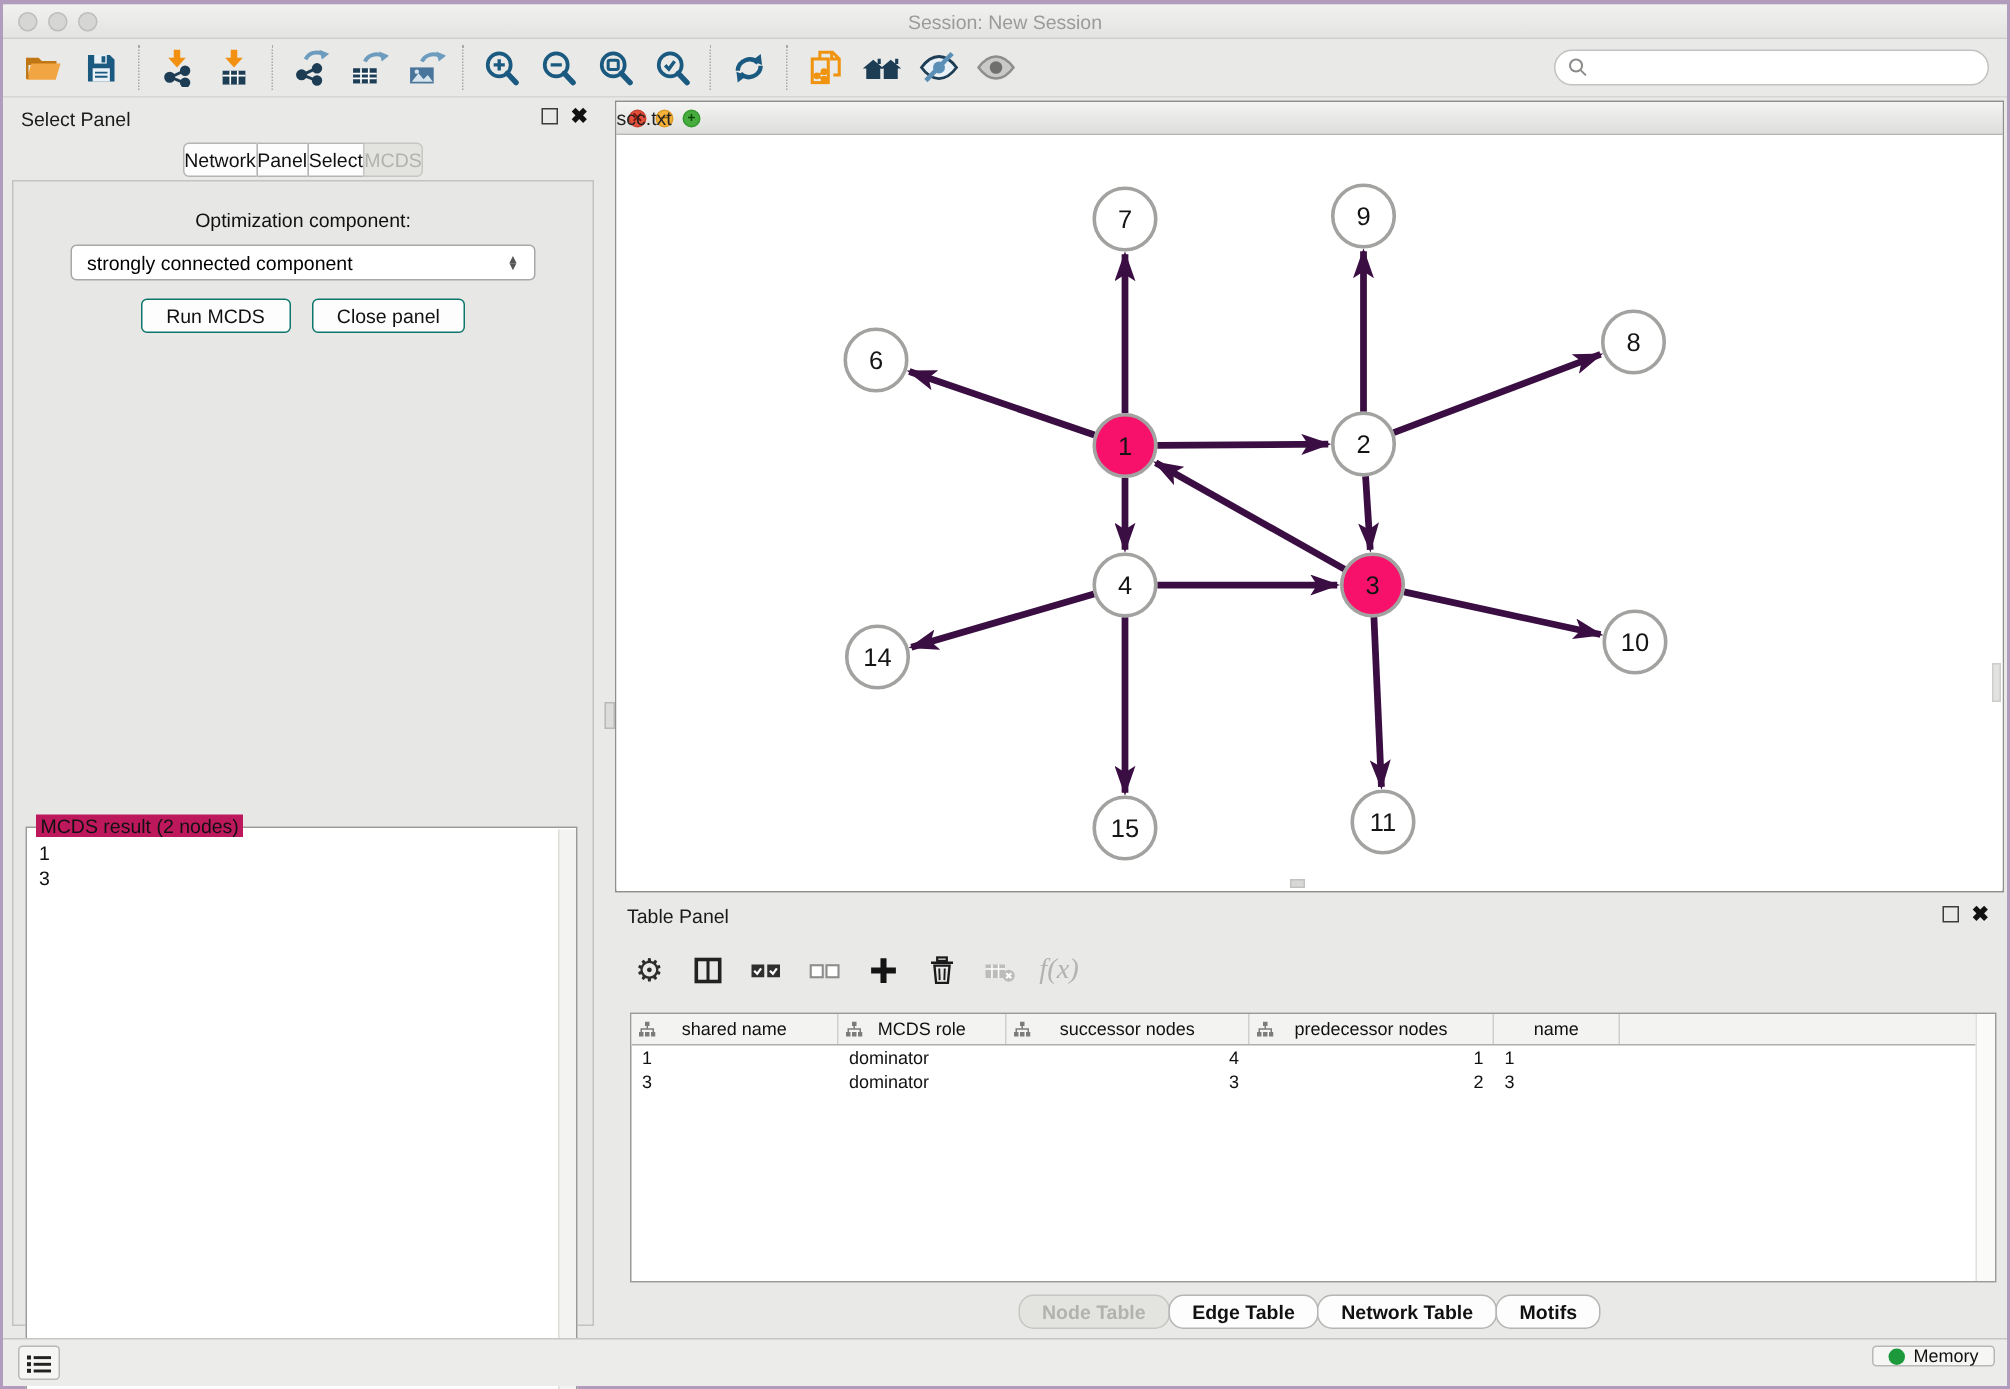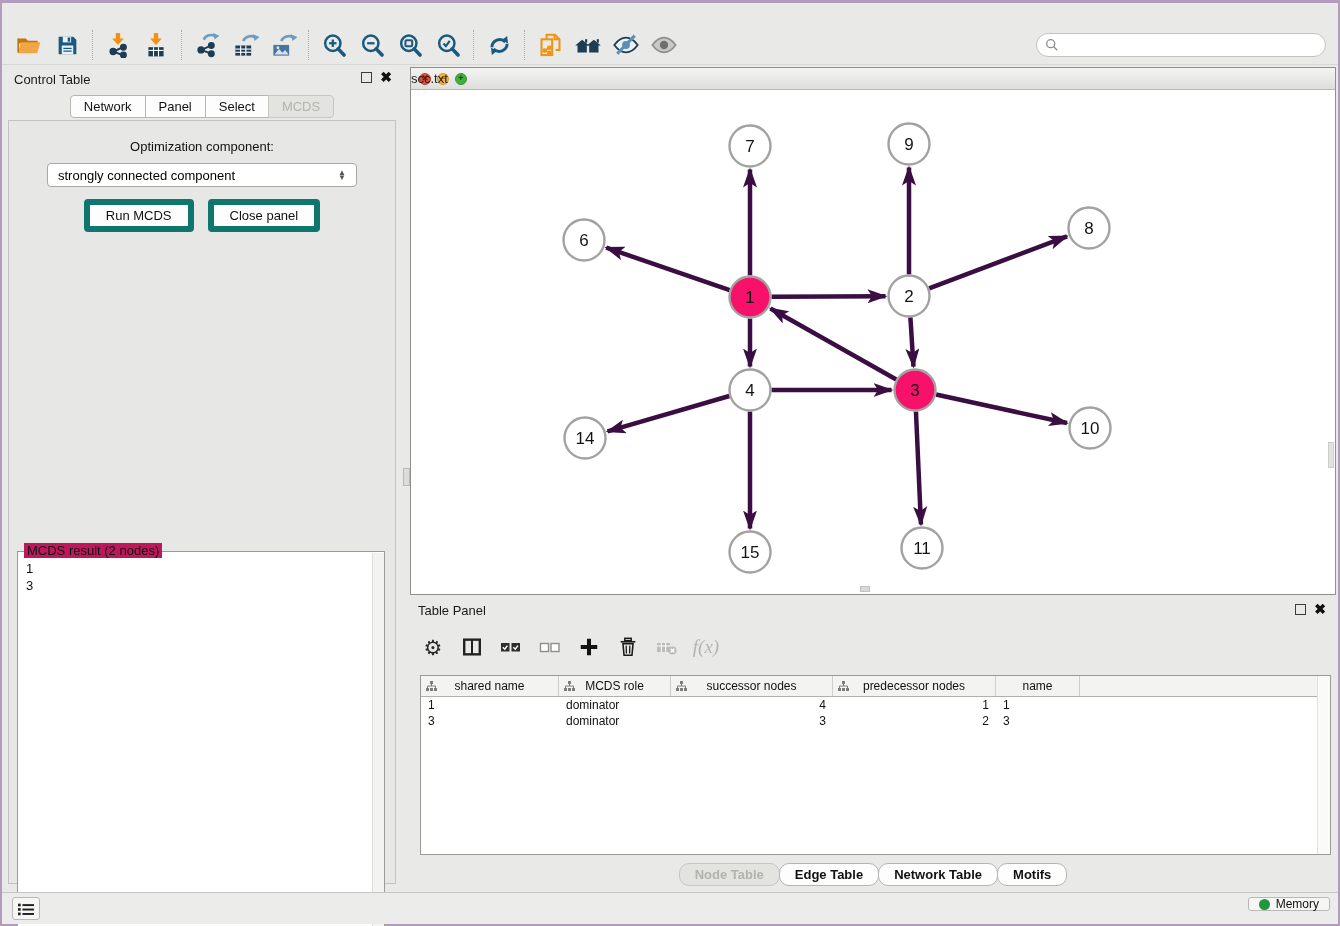--- a/index.html
+++ b/index.html
@@ -26,30 +26,30 @@
   .statusbar { position:absolute; left:0; bottom:0; right:0; height:32px; border-top:1px solid #c6c6c4; background:#ececea; }
 
   
   .control-panel { position:absolute; left:0; top:0; width:400px; bottom:0; }
   .cp-header { position:absolute; left:0; top:0; right:0; height:28px; display:flex; align-items:center; }
   .cp-title { font-size:13px; color:#1a1a1a; margin-left:12px; }
   .panel-btns { position:absolute; right:10px; top:7px; display:flex; gap:8px; align-items:center; }
   .float-ic { width:11px; height:11px; border:1.6px solid #3c3c3c; display:inline-block; }
   .close-ic { font-size:14px; font-weight:bold; color:#111; line-height:11px; cursor:pointer; }
   .cp-tabs { position:absolute; left:0; top:30px; right:0; display:flex; justify-content:center; }
-  .seg { font-size:13px; padding:3px 13px; background:#fdfdfd; border:1px solid #b5b5b3; margin-left:-1px; color:#111; cursor:pointer; white-space:nowrap; }
+  .seg { font-size:13px; padding:3px 0; background:#fdfdfd; border:1px solid #b5b5b3; margin-left:-1px; color:#111; cursor:pointer; white-space:nowrap; }
   .seg:first-child { border-radius:4px 0 0 4px; margin-left:0; }
   .seg:last-child { border-radius:0 4px 4px 0; }
   .seg.active-dim { background:#e3e3e0; color:#b2b2ae; border-color:#c6c6c4; }
   .cp-box { position:absolute; left:6px; right:6px; top:55px; bottom:8px; border:1px solid #c3c3c1; background:#e7e7e5; }
   .opt-label { text-align:center; font-size:13px; margin-top:18px; color:#111; }
   .select { position:absolute; left:38px; right:38px; top:42px; height:24px; background:#fff; border:1px solid #a8a8a6; border-radius:4px; font-size:13px; display:flex; align-items:center; padding:0 10px; cursor:pointer; }
   .select .stepper { margin-left:auto; display:flex; flex-direction:column; line-height:5px; color:#555; font-size:8px; }
   .cp-buttons { position:absolute; top:78px; left:0; right:0; display:flex; justify-content:center; gap:14px; }
-  .pushbtn { font-size:13px; background:#fdfdfd; border:6px solid #0f766e; border-radius:4px; padding:3px 16px; color:#111; cursor:pointer; }
+  .pushbtn { font-size:13px; background:#fdfdfd; border:1px solid #0f766e; border-radius:4px; padding:3px 16px; color:#111; cursor:pointer; }
   .result-box { position:absolute; left:8px; right:10px; top:430px; height:377px; border:1px solid #9a9a98; background:#fff; }
   .result-legend { position:absolute; top:-9px; left:6px; background:#be185d; font-size:13px; padding:0 3px; color:#111; }
   .result-text { font-size:13px; color:#111; padding:8px 8px; line-height:17px; white-space:pre-line; }
   .result-scroll { position:absolute; right:0; top:1px; bottom:1px; width:12px; background:#f3f3f1; border-left:1px solid #ddddda; }
 
   .splitter { position:absolute; left:400px; width:10px; top:0; bottom:0; cursor:col-resize; }
   .splitter .knob { position:absolute; left:1px; top:403px; width:7px; height:18px; background:#dcdcda; border:1px solid #b9b9b7; }
 
   
   .right-area { position:absolute; left:408px; right:0; top:0; bottom:0; }
@@ -87,20 +87,28 @@
   
   .sb-left { position:absolute; left:10px; top:4px; width:28px; height:23px; background:#f6f6f4; border:1px solid #b8b8b6; border-radius:3px; display:flex; align-items:center; justify-content:center; cursor:pointer; }
   .sb-mem { position:absolute; right:8px; top:4px; height:14px; background:#f6f6f4; border:1px solid #b8b8b6; border-radius:3px; display:flex; align-items:center; gap:6px; padding:0 10px; font-size:12px; color:#111; cursor:pointer; }
   .mem-dot { width:11px; height:11px; border-radius:50%; background:#1c9a3b; }
 </style>
 </head>
 <body>
 
 <div class="window">
 
+  <div class="titlebar">
+    <div class="traffic">
+      <span class="tl"></span>
+      <span class="tl"></span>
+      <span class="tl"></span>
+    </div>
+    <div class="app-title">Session: New Session</div>
+  </div>
 
   <div class="toolbar">
     <button class="tb">
       <svg width="26" height="26" viewBox="0 0 24 24">
           <path d="M2 6h7l2 2h9v2.5H2z" fill="#c07612"></path>
           <path d="M1.5 19.5 4.5 9.5H22.5L19.5 19.5z" fill="#f2a643"></path>
           <path d="M2 19V6" stroke="#c07612" stroke-width="1.5"></path>
         </svg>
     </button>
     <button class="tb">
@@ -254,21 +262,21 @@
           <line x1="10" y1="10" x2="14" y2="14" stroke="#8a8a88" stroke-width="1.5"></line>
         </svg>
       <input type="text" placeholder="" style="">
     </div>
   </div>
 
   <div class="main">
 
     <div class="control-panel">
       <div class="cp-header">
-        <span class="cp-title">Control Table</span>
+        <span class="cp-title">Select Panel</span>
         <span class="panel-btns">
           <span class="float-ic"></span>
           <span class="close-ic">✖</span>
         </span>
       </div>
       <div class="cp-tabs">
         <span class="seg">Network</span>
         <span class="seg">Panel</span>
         <span class="seg">Select</span>
         <span class="seg active-dim">MCDS</span>

